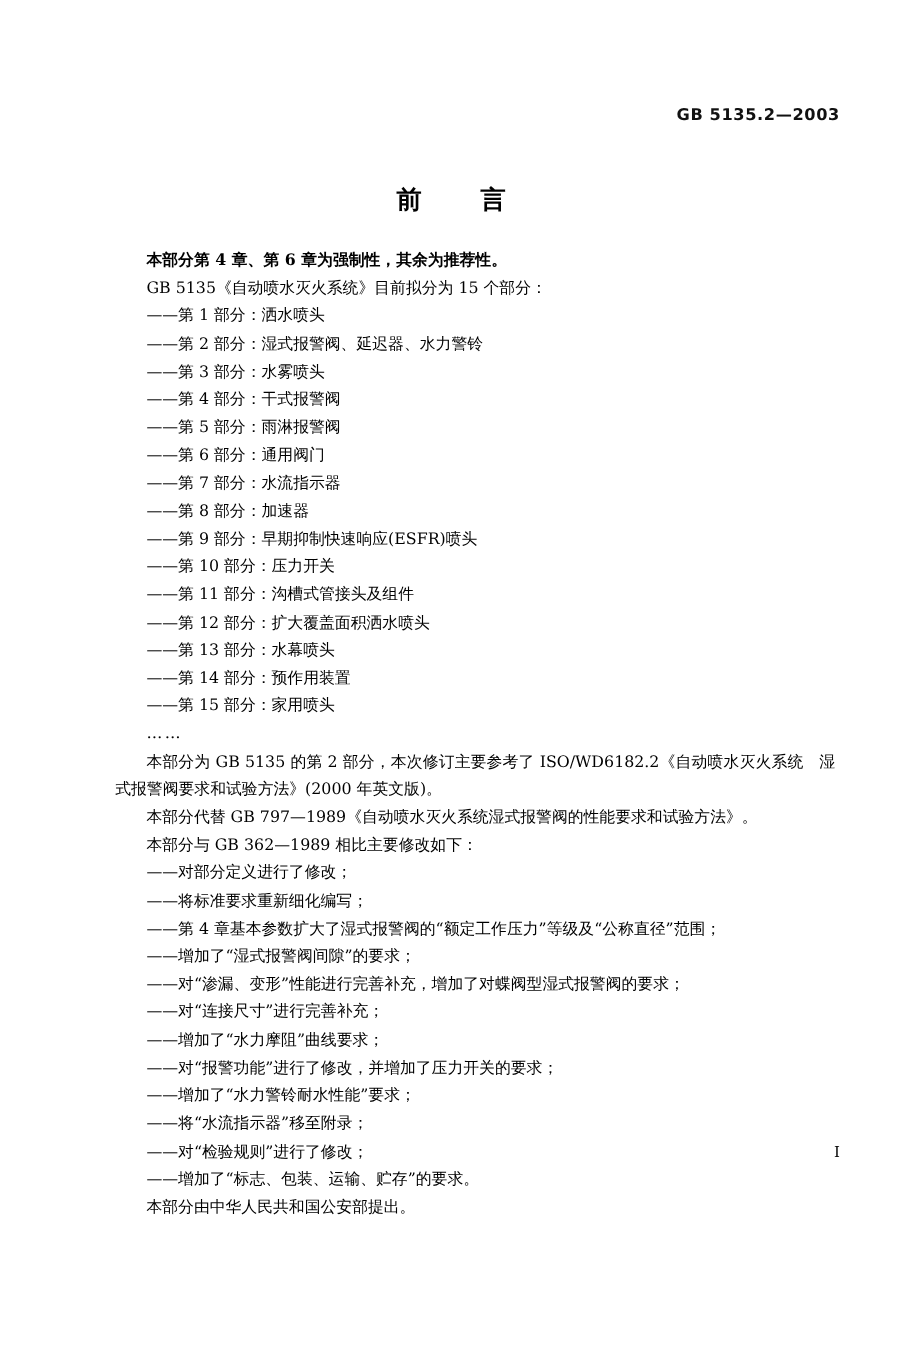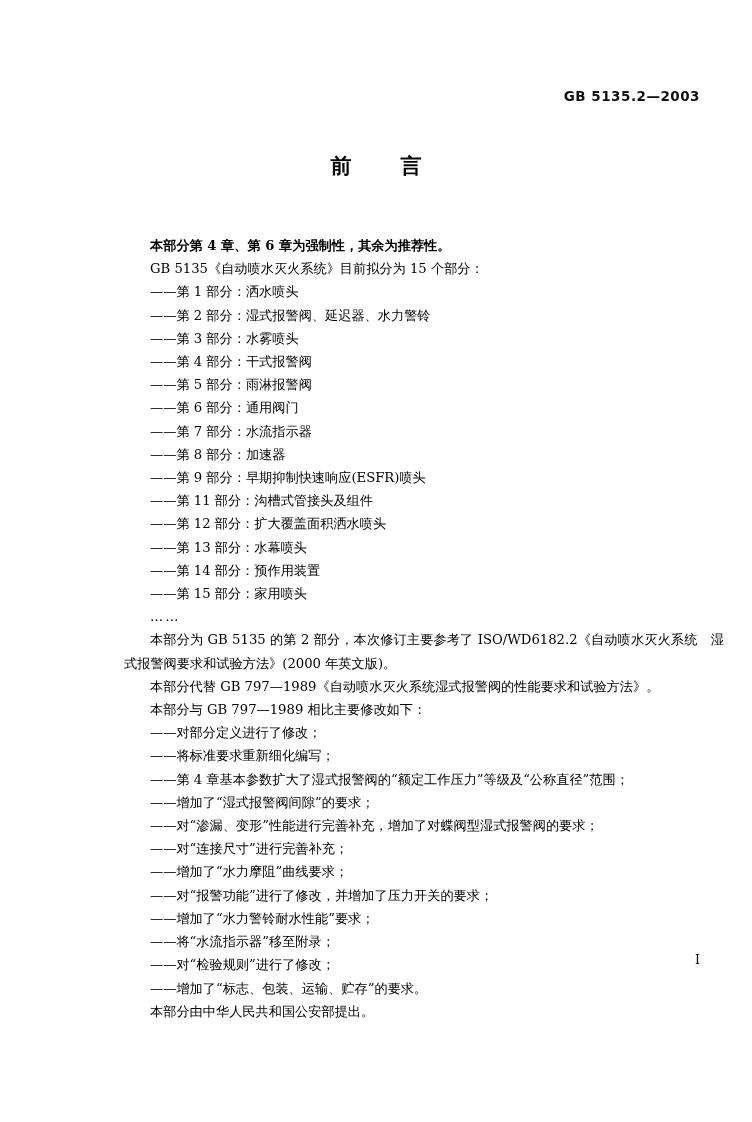--- a/index.html
+++ b/index.html
@@ -39,26 +39,25 @@
     width: 752px;
     text-align: center;
     font-size: 21px;
     font-weight: bold;
     letter-spacing: 14px;
     text-indent: 14px;
     font-family: "DejaVu Sans", "Liberation Sans", sans-serif;
   }
   .body-area {
     position: absolute;
-    top: 234px;
+    top: 206px;
     left: 96px;
     width: 600px;
     font-size: 13.2px;
     line-height: 23.2px;
-    margin-left: 28px;
   }
   .p {
     margin: 0;
     padding: 0;
     text-align: justify;
   }
   .bold {
     font-weight: bold;
   }
   .indent {
@@ -100,31 +99,32 @@
 
     <p class="p dash-item">——第 1 部分：洒水喷头</p>
     <p class="p dash-item">——第 2 部分：湿式报警阀、延迟器、水力警铃</p>
     <p class="p dash-item">——第 3 部分：水雾喷头</p>
     <p class="p dash-item">——第 4 部分：干式报警阀</p>
     <p class="p dash-item">——第 5 部分：雨淋报警阀</p>
     <p class="p dash-item">——第 6 部分：通用阀门</p>
     <p class="p dash-item">——第 7 部分：水流指示器</p>
     <p class="p dash-item">——第 8 部分：加速器</p>
     <p class="p dash-item">——第 9 部分：早期抑制快速响应(ESFR)喷头</p>
+    <p class="p dash-item">——第 10 部分：压力开关</p>
     <p class="p dash-item">——第 11 部分：沟槽式管接头及组件</p>
     <p class="p dash-item">——第 12 部分：扩大覆盖面积洒水喷头</p>
     <p class="p dash-item">——第 13 部分：水幕喷头</p>
     <p class="p dash-item">——第 14 部分：预作用装置</p>
     <p class="p dash-item">——第 15 部分：家用喷头</p>
 
     <p class="p ellipsis">……</p>
 
     <p class="p hang">本部分为 GB 5135 的第 2 部分，本次修订主要参考了 ISO/WD6182.2《自动喷水灭火系统　湿式报警阀要求和试验方法》(2000 年英文版)。</p>
     <p class="p hang">本部分代替 GB 797—1989《自动喷水灭火系统湿式报警阀的性能要求和试验方法》。</p>
-    <p class="p hang">本部分与 GB 797—1989 相比主要修改如下：</p>
+    <p class="p hang">本部分与 GB 362—1989 相比主要修改如下：</p>
 
     <p class="p dash-item">——对部分定义进行了修改；</p>
     <p class="p dash-item">——将标准要求重新细化编写；</p>
     <p class="p dash-item">——第 4 章基本参数扩大了湿式报警阀的“额定工作压力”等级及“公称直径”范围；</p>
     <p class="p dash-item">——增加了“湿式报警阀间隙”的要求；</p>
     <p class="p dash-item">——对“渗漏、变形”性能进行完善补充，增加了对蝶阀型湿式报警阀的要求；</p>
     <p class="p dash-item">——对“连接尺寸”进行完善补充；</p>
     <p class="p dash-item">——增加了“水力摩阻”曲线要求；</p>
     <p class="p dash-item">——对“报警功能”进行了修改，并增加了压力开关的要求；</p>
     <p class="p dash-item">——增加了“水力警铃耐水性能”要求；</p>

